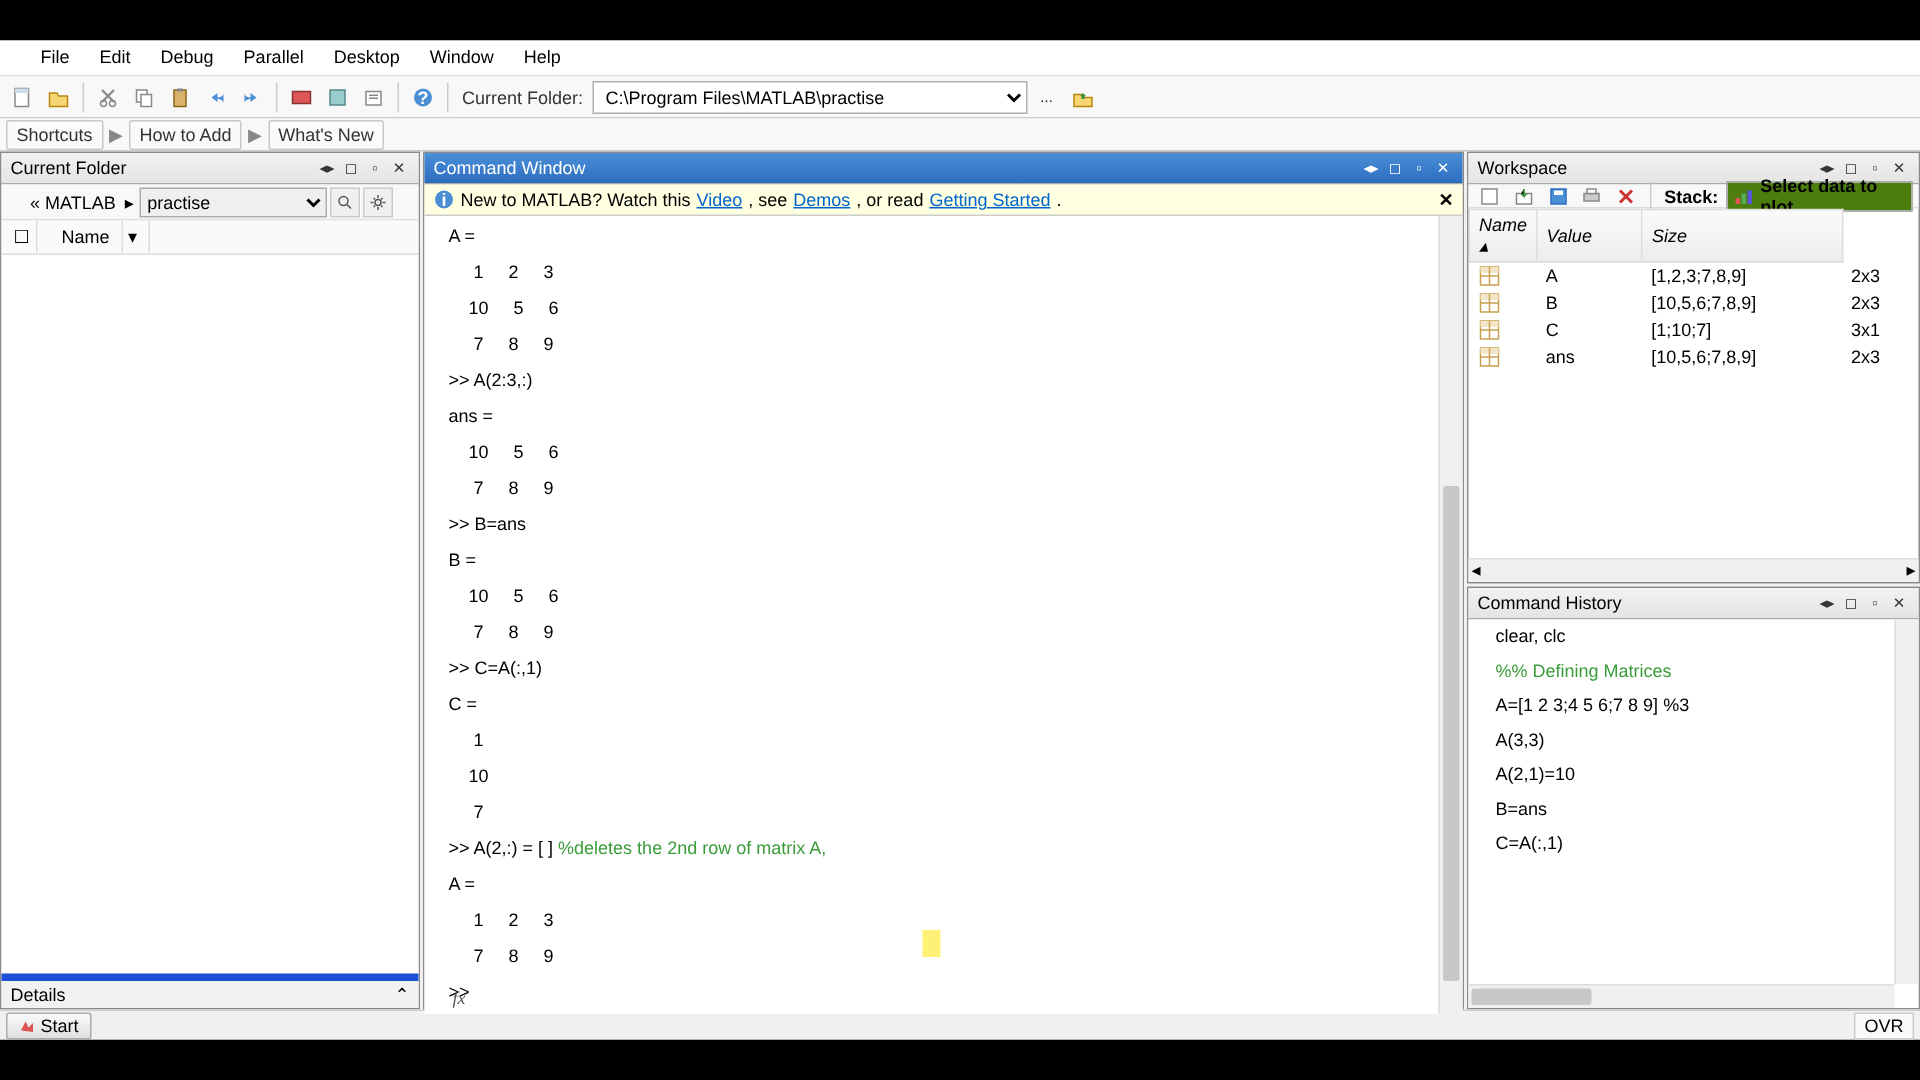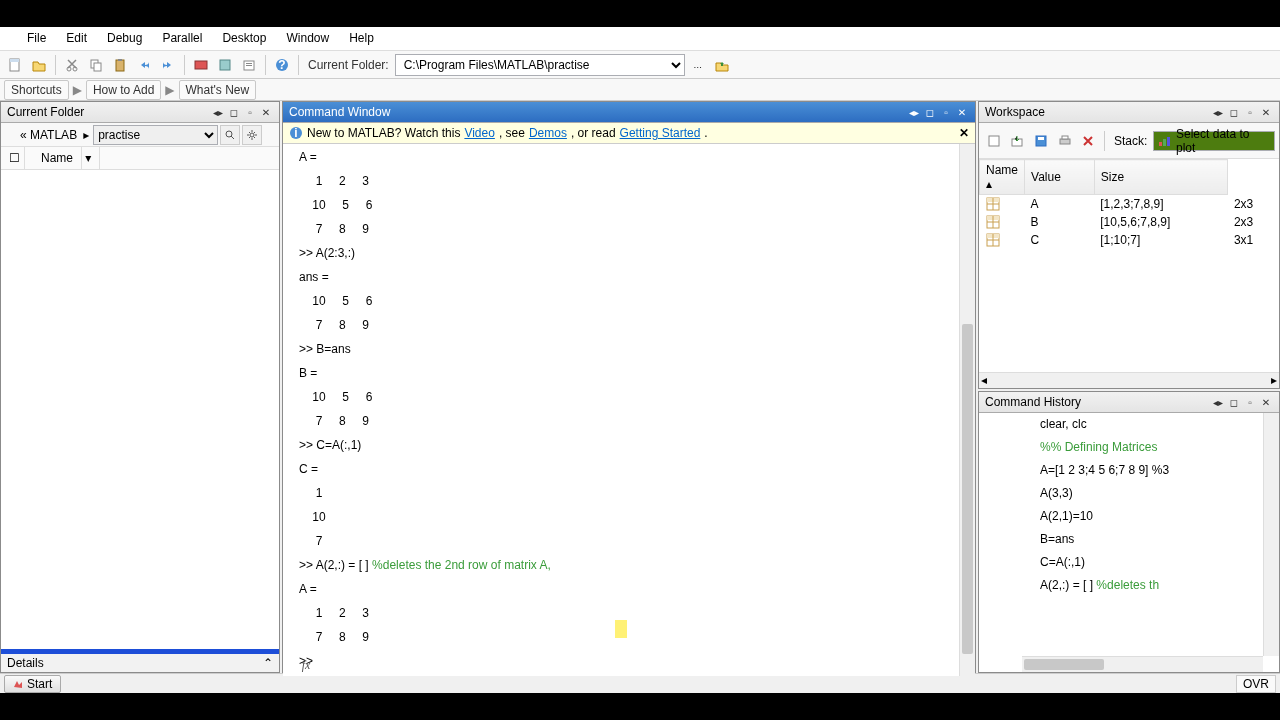--- a/index.html
+++ b/index.html
@@ -51,31 +51,31 @@
 .cw-body { flex: 1; background: #fff; overflow: hidden; position: relative; }
 .cw-text { font-family: "Courier New", monospace; font-size: 15px; padding: 2px 8px 2px 16px; white-space: pre; line-height: 1.6; }
 .cmt { color: #3a9c3a; }
 .cw-sb { position: absolute; right: 0; top: 0; bottom: 0; width: 16px; background: #f0f0f0; border-left: 1px solid #ddd; }
 .cw-sb .thumb { position: absolute; left: 2px; right: 2px; background: #c8c8c8; border-radius: 2px; }
 .fx { position: absolute; left: 14px; bottom: 0; width: 18px; height: 22px; font-style: italic; font-family: serif; color: #555; display: flex; align-items: center; justify-content: center; }
 .cursor-highlight { position: absolute; width: 12px; height: 18px; background: #ffeb3b; opacity: 0.7; }
 
 
 .right { width: 302px; display: flex; flex-direction: column; margin-left: 2px; }
-.ws-tools { display: flex; align-items: center; gap: 2px; padding: 2px 4px; border-bottom: 1px solid #ddd; background: #f8f8f8; height: 36px; }
+.ws-tools { display: flex; align-items: center; gap: 2px; padding: 2px 4px; border-bottom: 1px solid #ddd; background: #f8f8f8; height: 16px; font-weight: bold; }
 .ws-tools .lbl { padding: 0 4px; }
 .ws-select { border: 1px solid #abadb3; background: #4d7c0f; padding: 1px 4px; height: 20px; display: flex; align-items: center; gap: 4px; }
 .ws-table { flex: 1; overflow: auto; }
 .ws-table table { width: 100%; border-collapse: collapse; }
-.ws-table th { text-align: left; padding: 3px 6px; background: linear-gradient(#fafafa,#ececec); border: 1px solid #ddd; font-weight: 400; }
+.ws-table th { text-align: left; padding: 3px 6px; background: linear-gradient(#fafafa,#ececec); border: 1px solid #ddd; font-weight: 400; font-style: italic; }
 .ws-table td { padding: 2px 6px; }
 .ws-table td.icon { width: 20px; }
 .ws-scroll { height: 16px; background: #f0f0f0; border-top: 1px solid #ddd; display: flex; justify-content: space-between; font-size: 10px; padding: 0 2px; }
 
-.ch-body { flex: 1; background: #fff; overflow: hidden; position: relative; font-family: "Courier New", monospace; font-size: 15px; margin-left: 43px; }
+.ch-body { flex: 1; background: #fff; overflow: hidden; position: relative; font-family: "Courier New", monospace; font-size: 15px; }
 .ch-body .line { padding: 1px 6px 1px 18px; white-space: pre; line-height: 1.75; }
 .ch-sb-v { position: absolute; right: 0; top: 0; bottom: 16px; width: 16px; background: #f0f0f0; border-left: 1px solid #ddd; }
 .ch-sb-h { position: absolute; left: 0; right: 16px; bottom: 0; height: 16px; background: #f0f0f0; border-top: 1px solid #ddd; }
 .ch-sb-h .thumb { position: absolute; top: 2px; bottom: 2px; background: #c8c8c8; border-radius: 2px; }
 
 
 .statusbar { height: 20px; background: #f0f0f0; border-top: 1px solid #ccc; display: flex; align-items: center; padding: 0 4px; }
 .start { border: 1px solid #aaa; padding: 1px 8px; background: linear-gradient(#fafafa,#e0e0e0); border-radius: 2px; cursor: pointer; display: flex; align-items: center; gap: 4px; }
 .ovr { margin-left: auto; border: 1px solid #ccc; padding: 1px 6px; background: #fafafa; }
 
@@ -375,20 +375,32 @@
                     <svg width="14" height="14">
                       <rect x="1" y="1" width="12" height="12" fill="#fff" stroke="#c9a050"></rect>
                       <rect x="1" y="1" width="12" height="4" fill="#f3e6c8"></rect>
                       <path d="M1 7h12M7 1v12" stroke="#c9a050"></path>
                     </svg>
                   </td>
                   <td>C</td>
                   <td>[1;10;7]</td>
                   <td>3x1</td>
                 </tr>
+                <tr>
+                  <td class="icon">
+                    <svg width="14" height="14">
+                      <rect x="1" y="1" width="12" height="12" fill="#fff" stroke="#c9a050"></rect>
+                      <rect x="1" y="1" width="12" height="4" fill="#f3e6c8"></rect>
+                      <path d="M1 7h12M7 1v12" stroke="#c9a050"></path>
+                    </svg>
+                  </td>
+                  <td>ans</td>
+                  <td>[10,5,6;7,8,9]</td>
+                  <td>2x3</td>
+                </tr>
               </tbody>
           </table>
         </div>
         <div class="ws-scroll">
             <span>◂</span>
             <span>▸</span>
           </div>
       </div>
 
       <div class="panel" style="flex:1; margin-top:2px">
@@ -402,21 +414,20 @@
           </div>
         </div>
         <div class="ch-body" id="ch-body">
           <div class="line">clear, clc</div>
             <div class="line"><span class="cmt">%% Defining Matrices</span></div>
             <div class="line">A=[1 2 3;4 5 6;7 8 9] %3</div>
             <div class="line">A(3,3)</div>
             <div class="line">A(2,1)=10</div>
             <div class="line">B=ans</div>
             <div class="line">C=A(:,1)</div>
-            <div class="line">A(2,:) = [ ] <span class="cmt">%deletes th</span></div>
             <div class="ch-sb-v"></div>
           <div class="ch-sb-h">
             <div class="thumb" style="left:2px; width:80px;"></div>
           </div>
         </div>
       </div>
     </div>
 
   </div>
 

